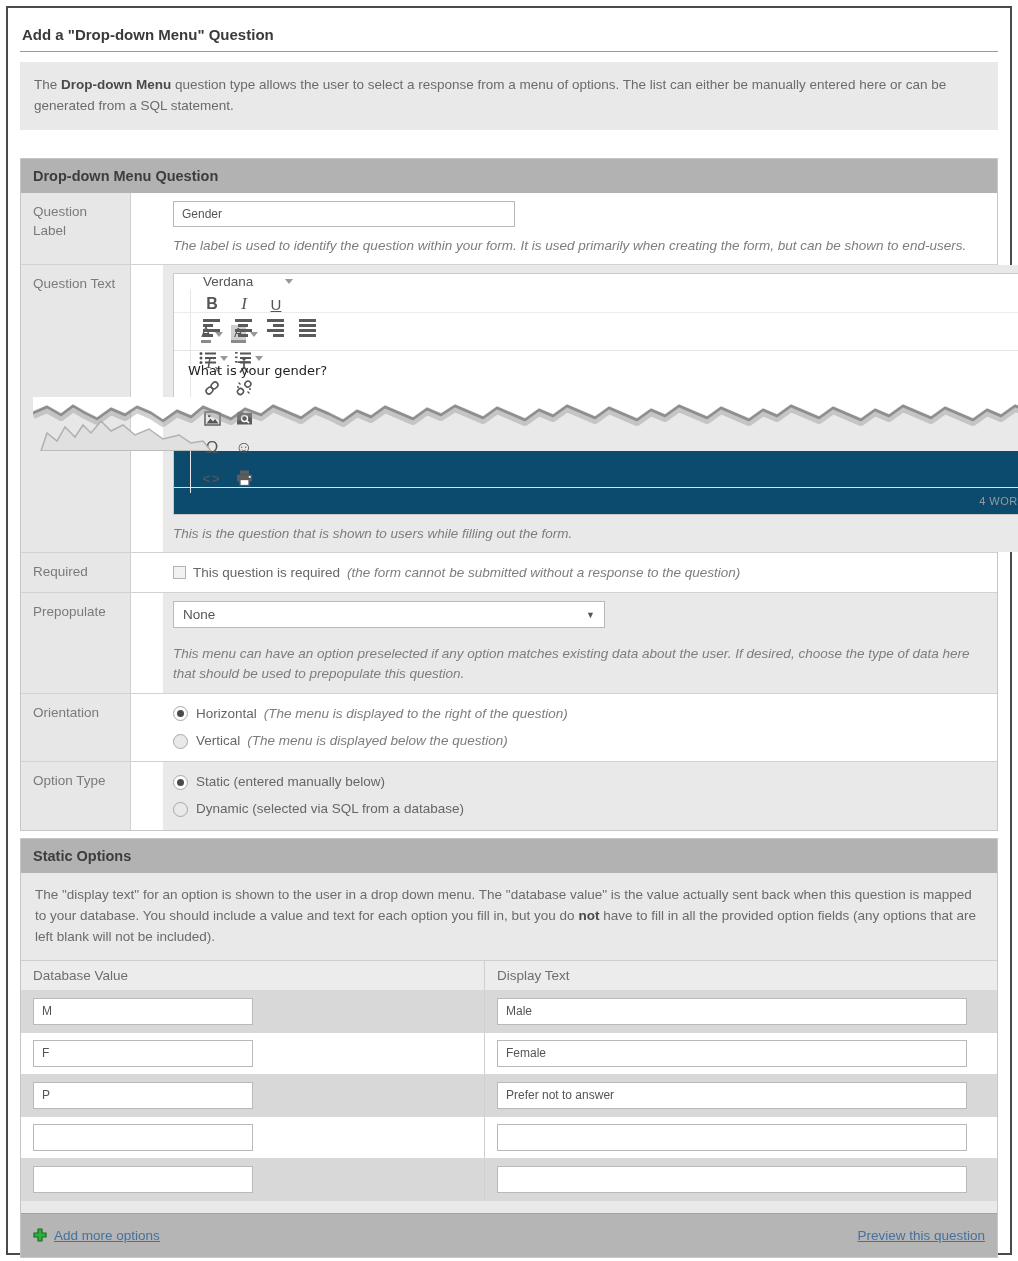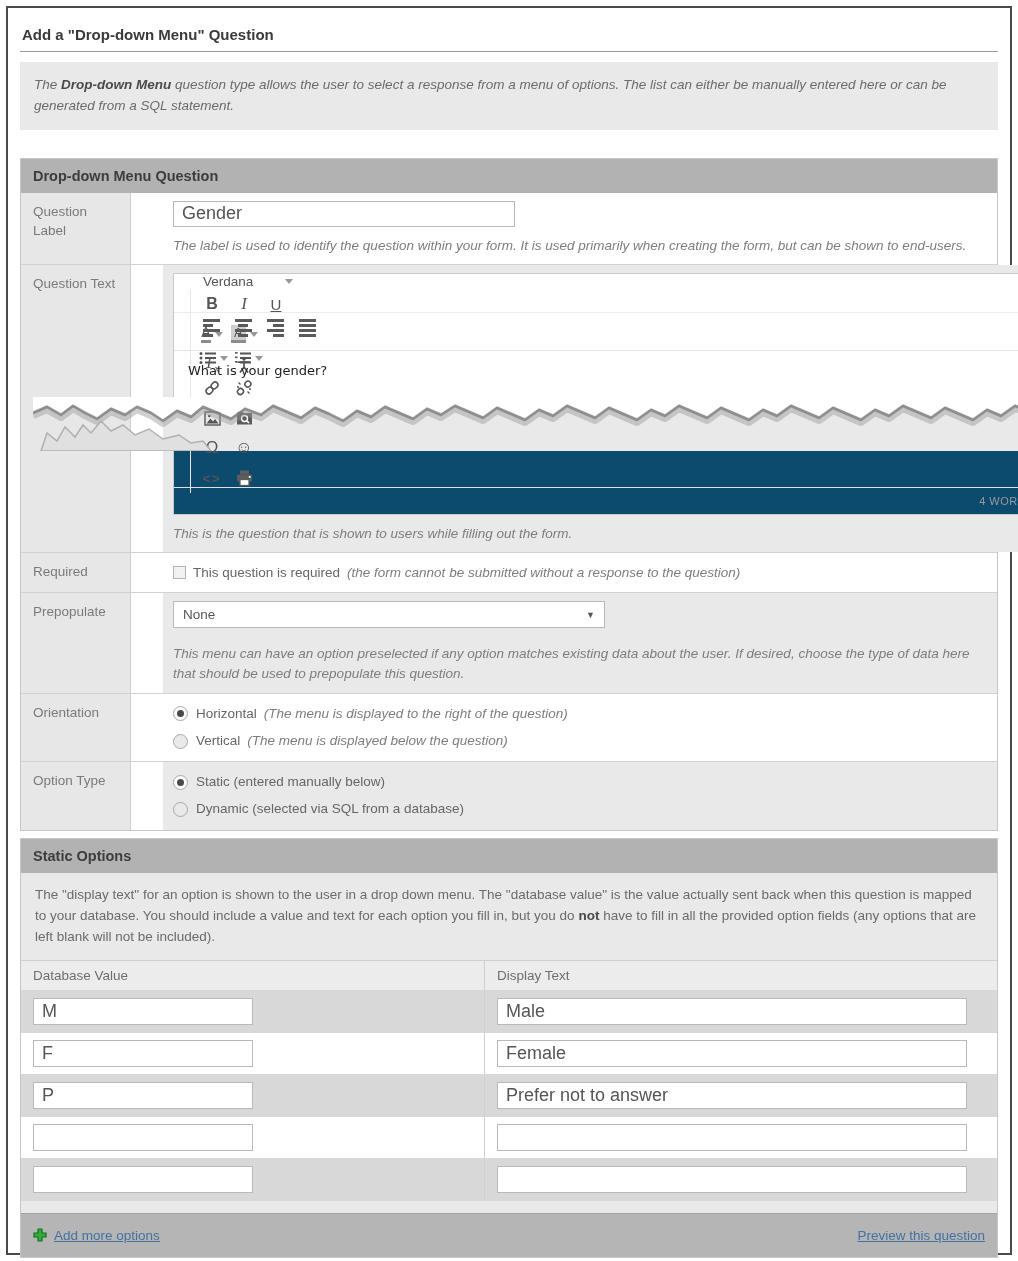--- a/index.html
+++ b/index.html
@@ -15,42 +15,42 @@
     height:1249px; padding:12px 12px 10px 12px;
     position:relative; background:#fff;
   }
   
   .page-title {
     font-size:15px; font-weight:bold; color:#3a3a3a;
     padding:6px 2px 8px 2px; border-bottom:1px solid #9a9a9a;
   }
   .intro-box {
     margin-top:10px; background:#e9e9e9; padding:13px 14px;
-    font-size:13.5px; line-height:1.55; color:#6b6b6b;font-style:italic;
+    font-size:13.5px; line-height:1.55; color:#6b6b6b;
   }
   .intro-box b { color:#4a4a4a; }
   
   .ftable { margin-top:28px; border:1px solid #c6c6c6; }
   .sect-h {
     background:#b2b2b2; color:#3d3d3d; font-weight:bold;
     font-size:14.5px; padding:9px 12px;
   }
   .frow { display:grid; grid-template-columns:110px 1fr; border-top:1px solid #d2d2d2;gap:32px; }
   .flabel {
     background:#e7e7e7; color:#7a7a7a; font-size:13.5px;
     padding:10px 8px 10px 12px; border-right:1px solid #cfcfcf; line-height:1.4;
   }
   .fcontent { padding:8px 12px 8px 10px; background:#fff; font-size:13.5px; }
   .frow.alt .fcontent { background:#e9e9e9; }
   .hint {
     font-style:italic; color:#7d7d7d; font-size:13.5px; line-height:1.5; margin-top:9px;
   }
   input.txt {
     height:26px; border:1px solid #b9b9b9; background:#fff; color:#555;
-    font-family:"Liberation Sans",sans-serif; font-size:18px; padding:2px 8px; outline:none;
+    font-family:"Liberation Sans",sans-serif; font-size:12px; padding:2px 8px; outline:none;
   }
   .w-label { width:342px; }
   
   .editor-top { background:#fff; border:1px solid #c9c9c9; border-bottom:none; }
   .tb-row { display:flex; align-items:stretch; height:38px; padding:0 16px;flex-direction:column; }
   .tb-row + .tb-row { border-top:1px solid #ececec; }
   .toolbar { border-bottom:1px solid #e4e4e4; }
   .tb-group { display:flex; align-items:center; padding:0 5px; }
   .tb-group + .tb-group { border-left:1px solid #e8e8e8; }
   .tb-btn {

